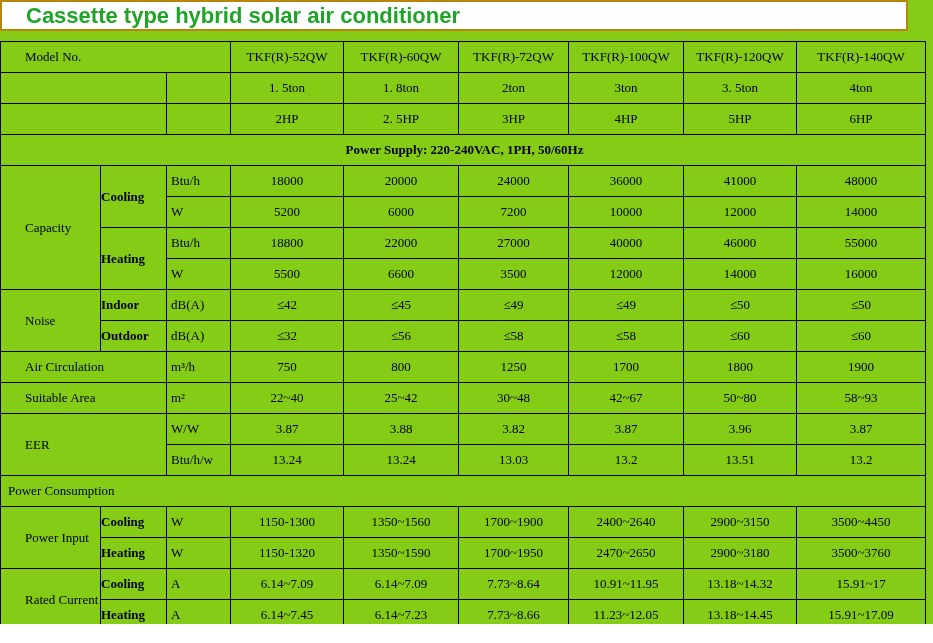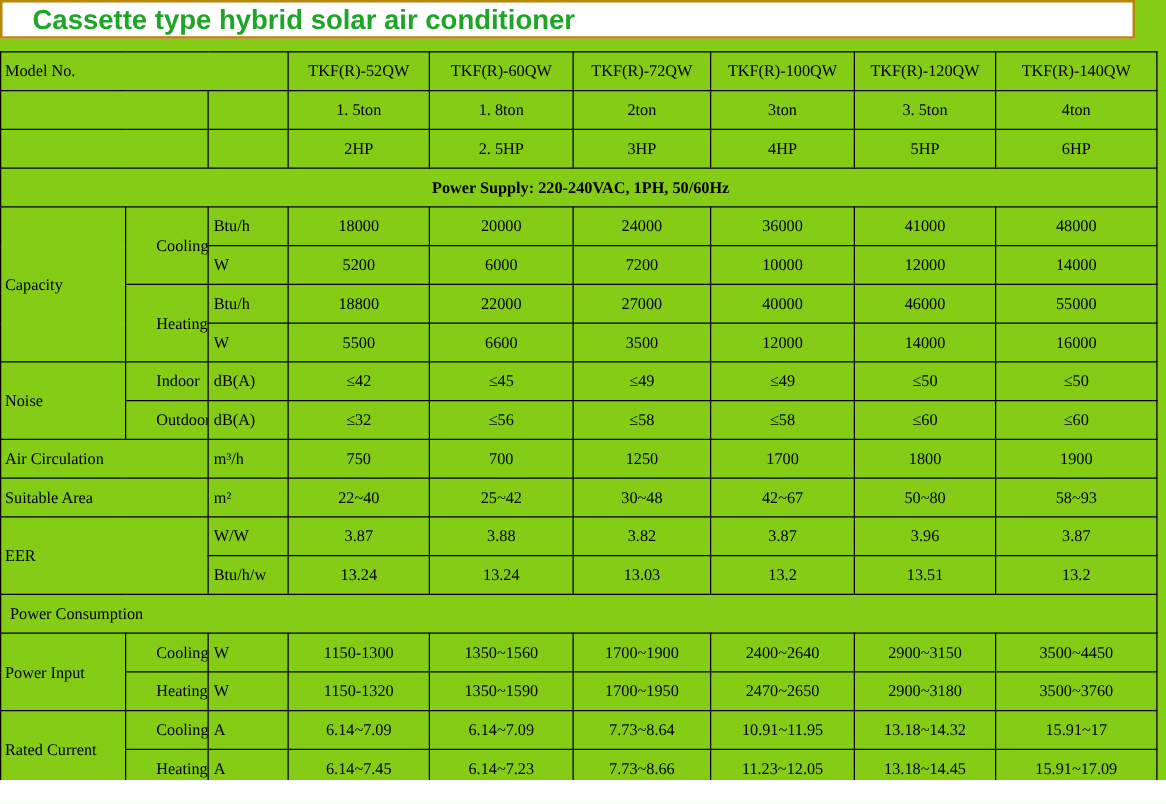--- a/index.html
+++ b/index.html
@@ -47,22 +47,22 @@
   table.spec td {
     border: 1px solid #000;
     font-size: 13px;
     height: 30px;
     padding: 0 4px;
     overflow: hidden;
     white-space: nowrap;
     vertical-align: middle;
     text-align: left;
   }
-  table.spec td.lbl  { padding-left: 3px; }
-  table.spec td.sub  { padding-left: 24px; }
+  table.spec td.lbl  { padding-left: 24px; }
+  table.spec td.sub  { padding-left: 0; font-weight: bold; }
   table.spec td.unit { text-align: left; }
   table.spec td.v    { text-align: center; }
   table.spec td.full { padding-left: 7px; }
   table.spec td.bold { font-weight: bold; text-align: center; }
 </style>
 </head>
 <body>
 
 <div class="page">
 
@@ -179,21 +179,21 @@
       <td class="v">≤58</td>
       <td class="v">≤58</td>
       <td class="v">≤60</td>
       <td class="v">≤60</td>
     </tr>
 
     <tr>
       <td class="lbl" colspan="2">Air Circulation</td>
       <td class="unit">m³/h</td>
       <td class="v">750</td>
-      <td class="v">700</td>
+      <td class="v">800</td>
       <td class="v">1250</td>
       <td class="v">1700</td>
       <td class="v">1800</td>
       <td class="v">1900</td>
     </tr>
 
     <tr>
       <td class="lbl" colspan="2">Suitable Area</td>
       <td class="unit">m²</td>
       <td class="v">22~40</td>

